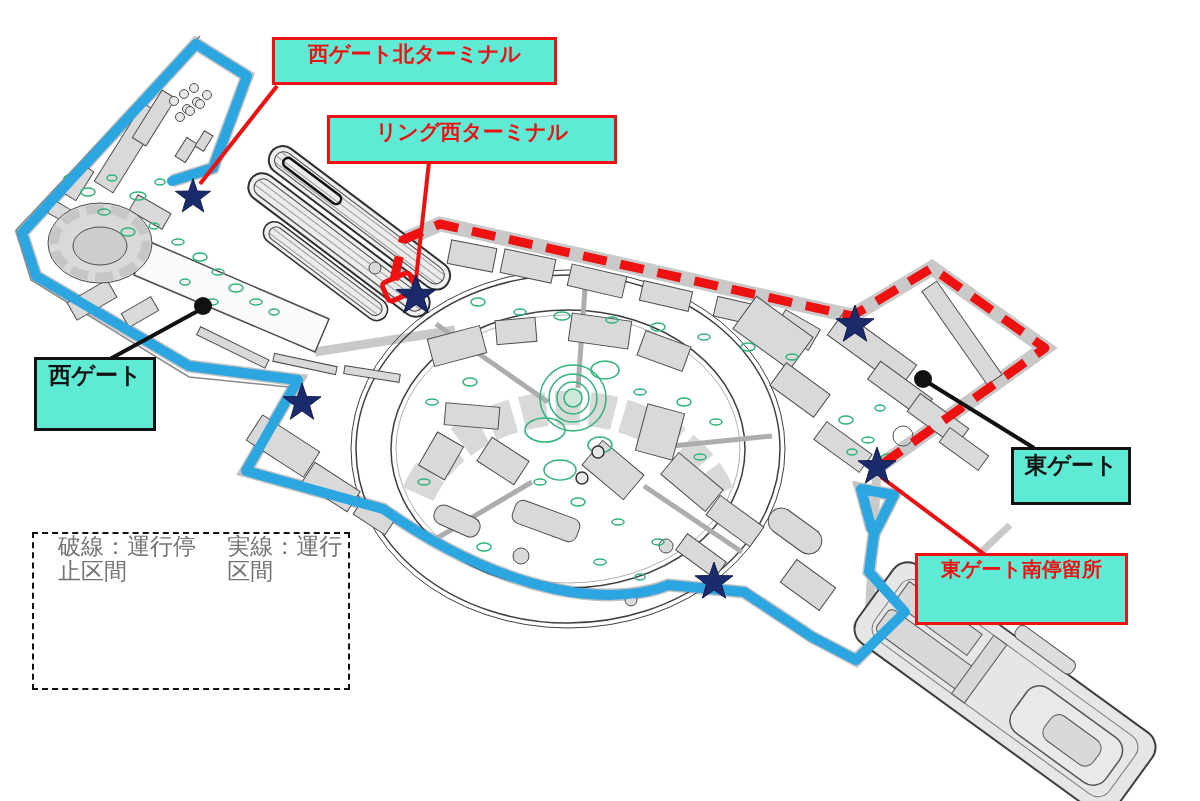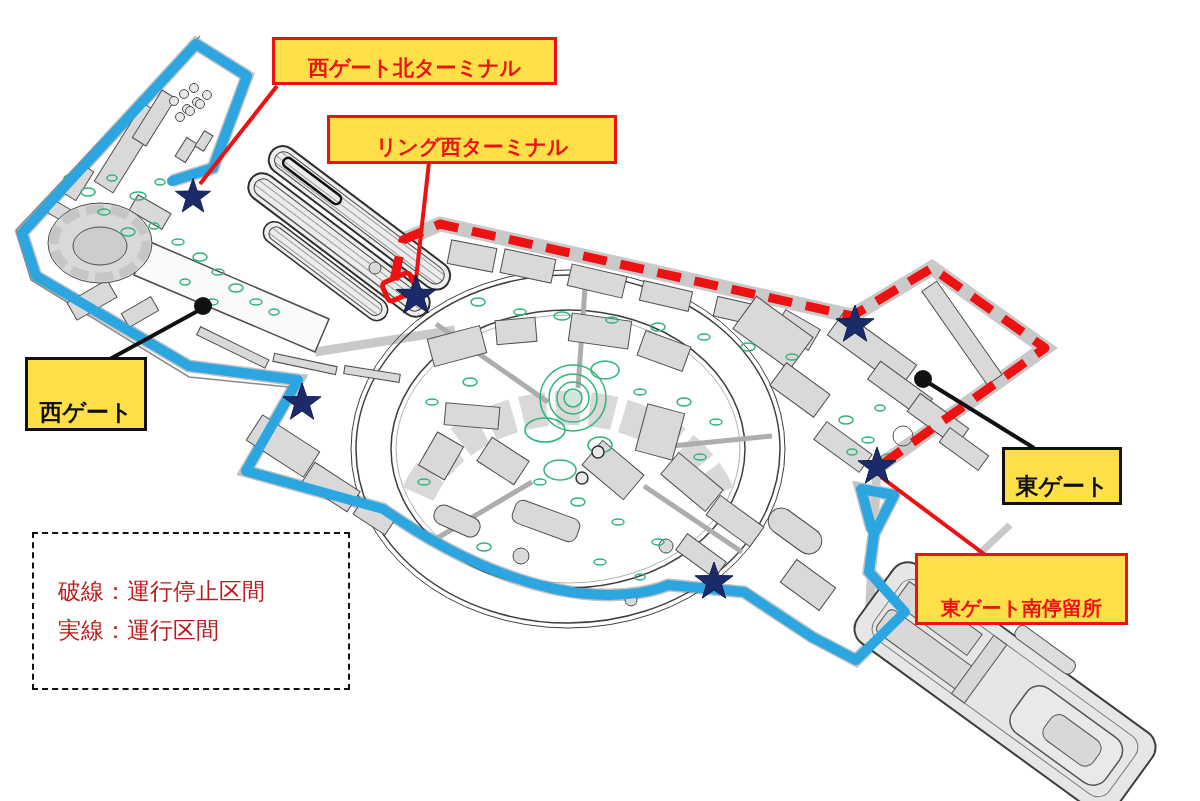--- a/index.html
+++ b/index.html
@@ -1,25 +1,25 @@
 <!DOCTYPE html>
 <html><head>
 <meta charset="utf-8">
 <style>
   html,body{margin:0;padding:0;background:#ffffff;}
   .stage{position:relative;width:1200px;height:801px;background:#fff;overflow:hidden;
          font-family:"Liberation Sans","DejaVu Sans",sans-serif;}
   .stage svg{position:absolute;left:0;top:0;}
-  .callout{position:absolute;display:flex;align-items:flex-end;justify-content:center;
-           background:#fde047;box-sizing:border-box;text-align:center;white-space:nowrap;font-family:Liberation Mono, monospace;}
+  .callout{position:absolute;display:flex;align-items:flex-start;justify-content:center;
+           background:#5eead4;box-sizing:border-box;text-align:center;white-space:nowrap;font-family:Liberation Mono, monospace;}
   .co-red{border:3px solid #ee1111;color:#ee1111;font-weight:bold;font-size:21px;}
-  .co-black{border:3px solid #111111;color:#111111;font-weight:bold;font-size:23px;}
+  .co-black{border:3px solid #111111;color:#111111;font-weight:bold;font-size:23px;margin-left:9px;}
   .legend{position:absolute;left:32px;top:532px;width:318px;height:158px;background:#ffffff;
-          border:2px dashed #111;box-sizing:border-box;color:#b91c1c;font-size:23px;
-          display:flex;flex-direction:column;justify-content:center;gap:14px;padding-left:24px;}
+          border:2px dashed #111;box-sizing:border-box;color:#737373;font-size:23px;
+          display:flex;flex-direction:row;justify-content:center;gap:14px;padding-left:24px;}
   .legend div{line-height:1.1;}
 </style>
 </head>
 <body>
 
 <div class="stage">
 
 <svg width="1200" height="801" viewBox="0 0 1200 801">
   <defs>
     <pattern id="hatch" width="6" height="6" patternUnits="userSpaceOnUse" patternTransform="rotate(90)">

